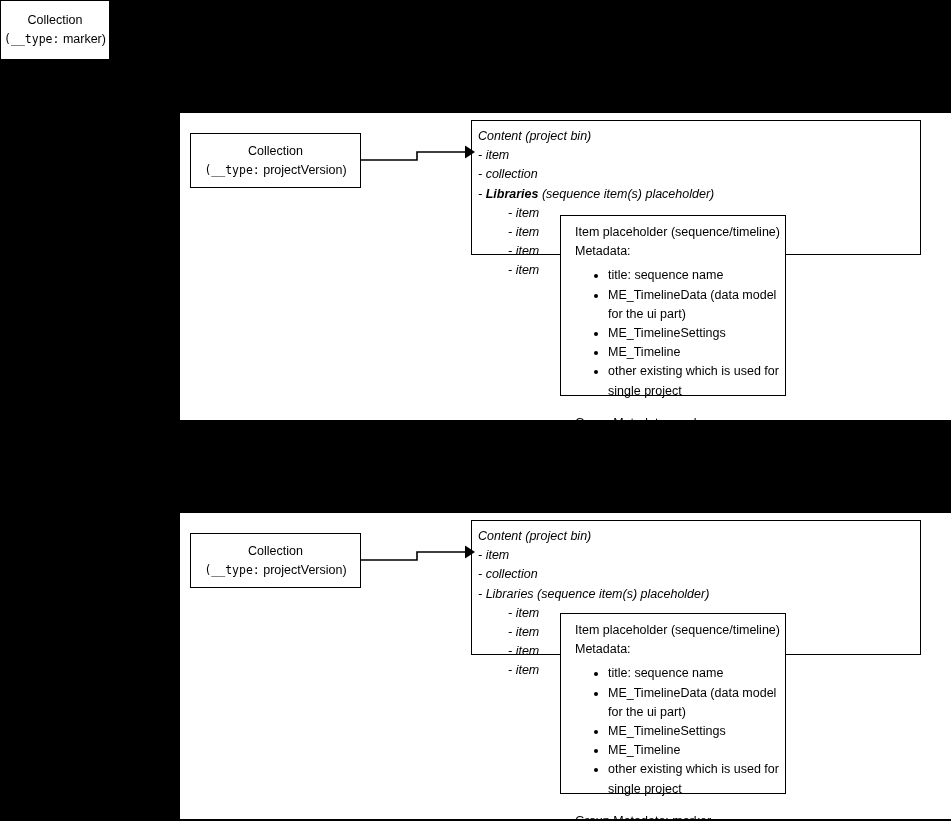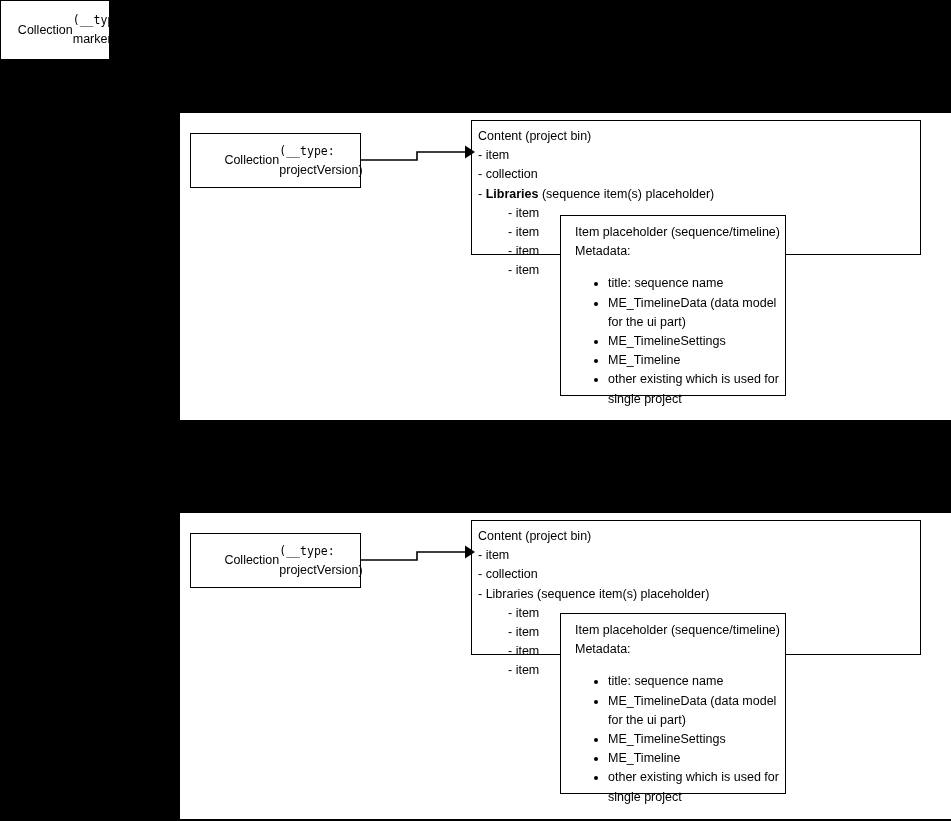--- a/index.html
+++ b/index.html
@@ -26,59 +26,60 @@
   .box {
     position: absolute;
     background: #ffffff;
     border: 1px solid #000000;
     box-sizing: border-box;
   }
 
   
   .collection-chip {
     display: flex;
+    flex-direction: column;
     align-items: center;
     justify-content: center;
     text-align: left;
     font-size: 12.5px;
     line-height: 19px;
-    padding-left: 36px;
   }
 
   .mono {
     font-family: "DejaVu Sans Mono", "Liberation Mono", monospace;
     font-size: 11.5px;
     margin-top: 21px;
   }
 
   
   .content-box {
     padding: 6px 0 0 6px;
     font-size: 12.5px;
     line-height: 19.2px;
   }
   .content-box .line {
     white-space: nowrap;
+    font-style: italic;
   }
   .content-box .sub {
     padding-left: 30px;
   }
   .content-box .bold {
     font-weight: bold;
   }
 
   
   .item-box {
     padding: 7px 0 0 14px;
     font-size: 12.5px;
     line-height: 19.2px;
     z-index: 5;
   }
   .item-box ul {
-    margin: 13px 0 13px 0;
+    margin: 5px 0 13px 0;
     padding-left: 33px;
     list-style-type: disc;
   }
   .item-box li {
     margin: 0;
     padding: 0 6px 0 0;
     line-height: 19.2px;
   }
   .item-box .plain {
     white-space: nowrap;

